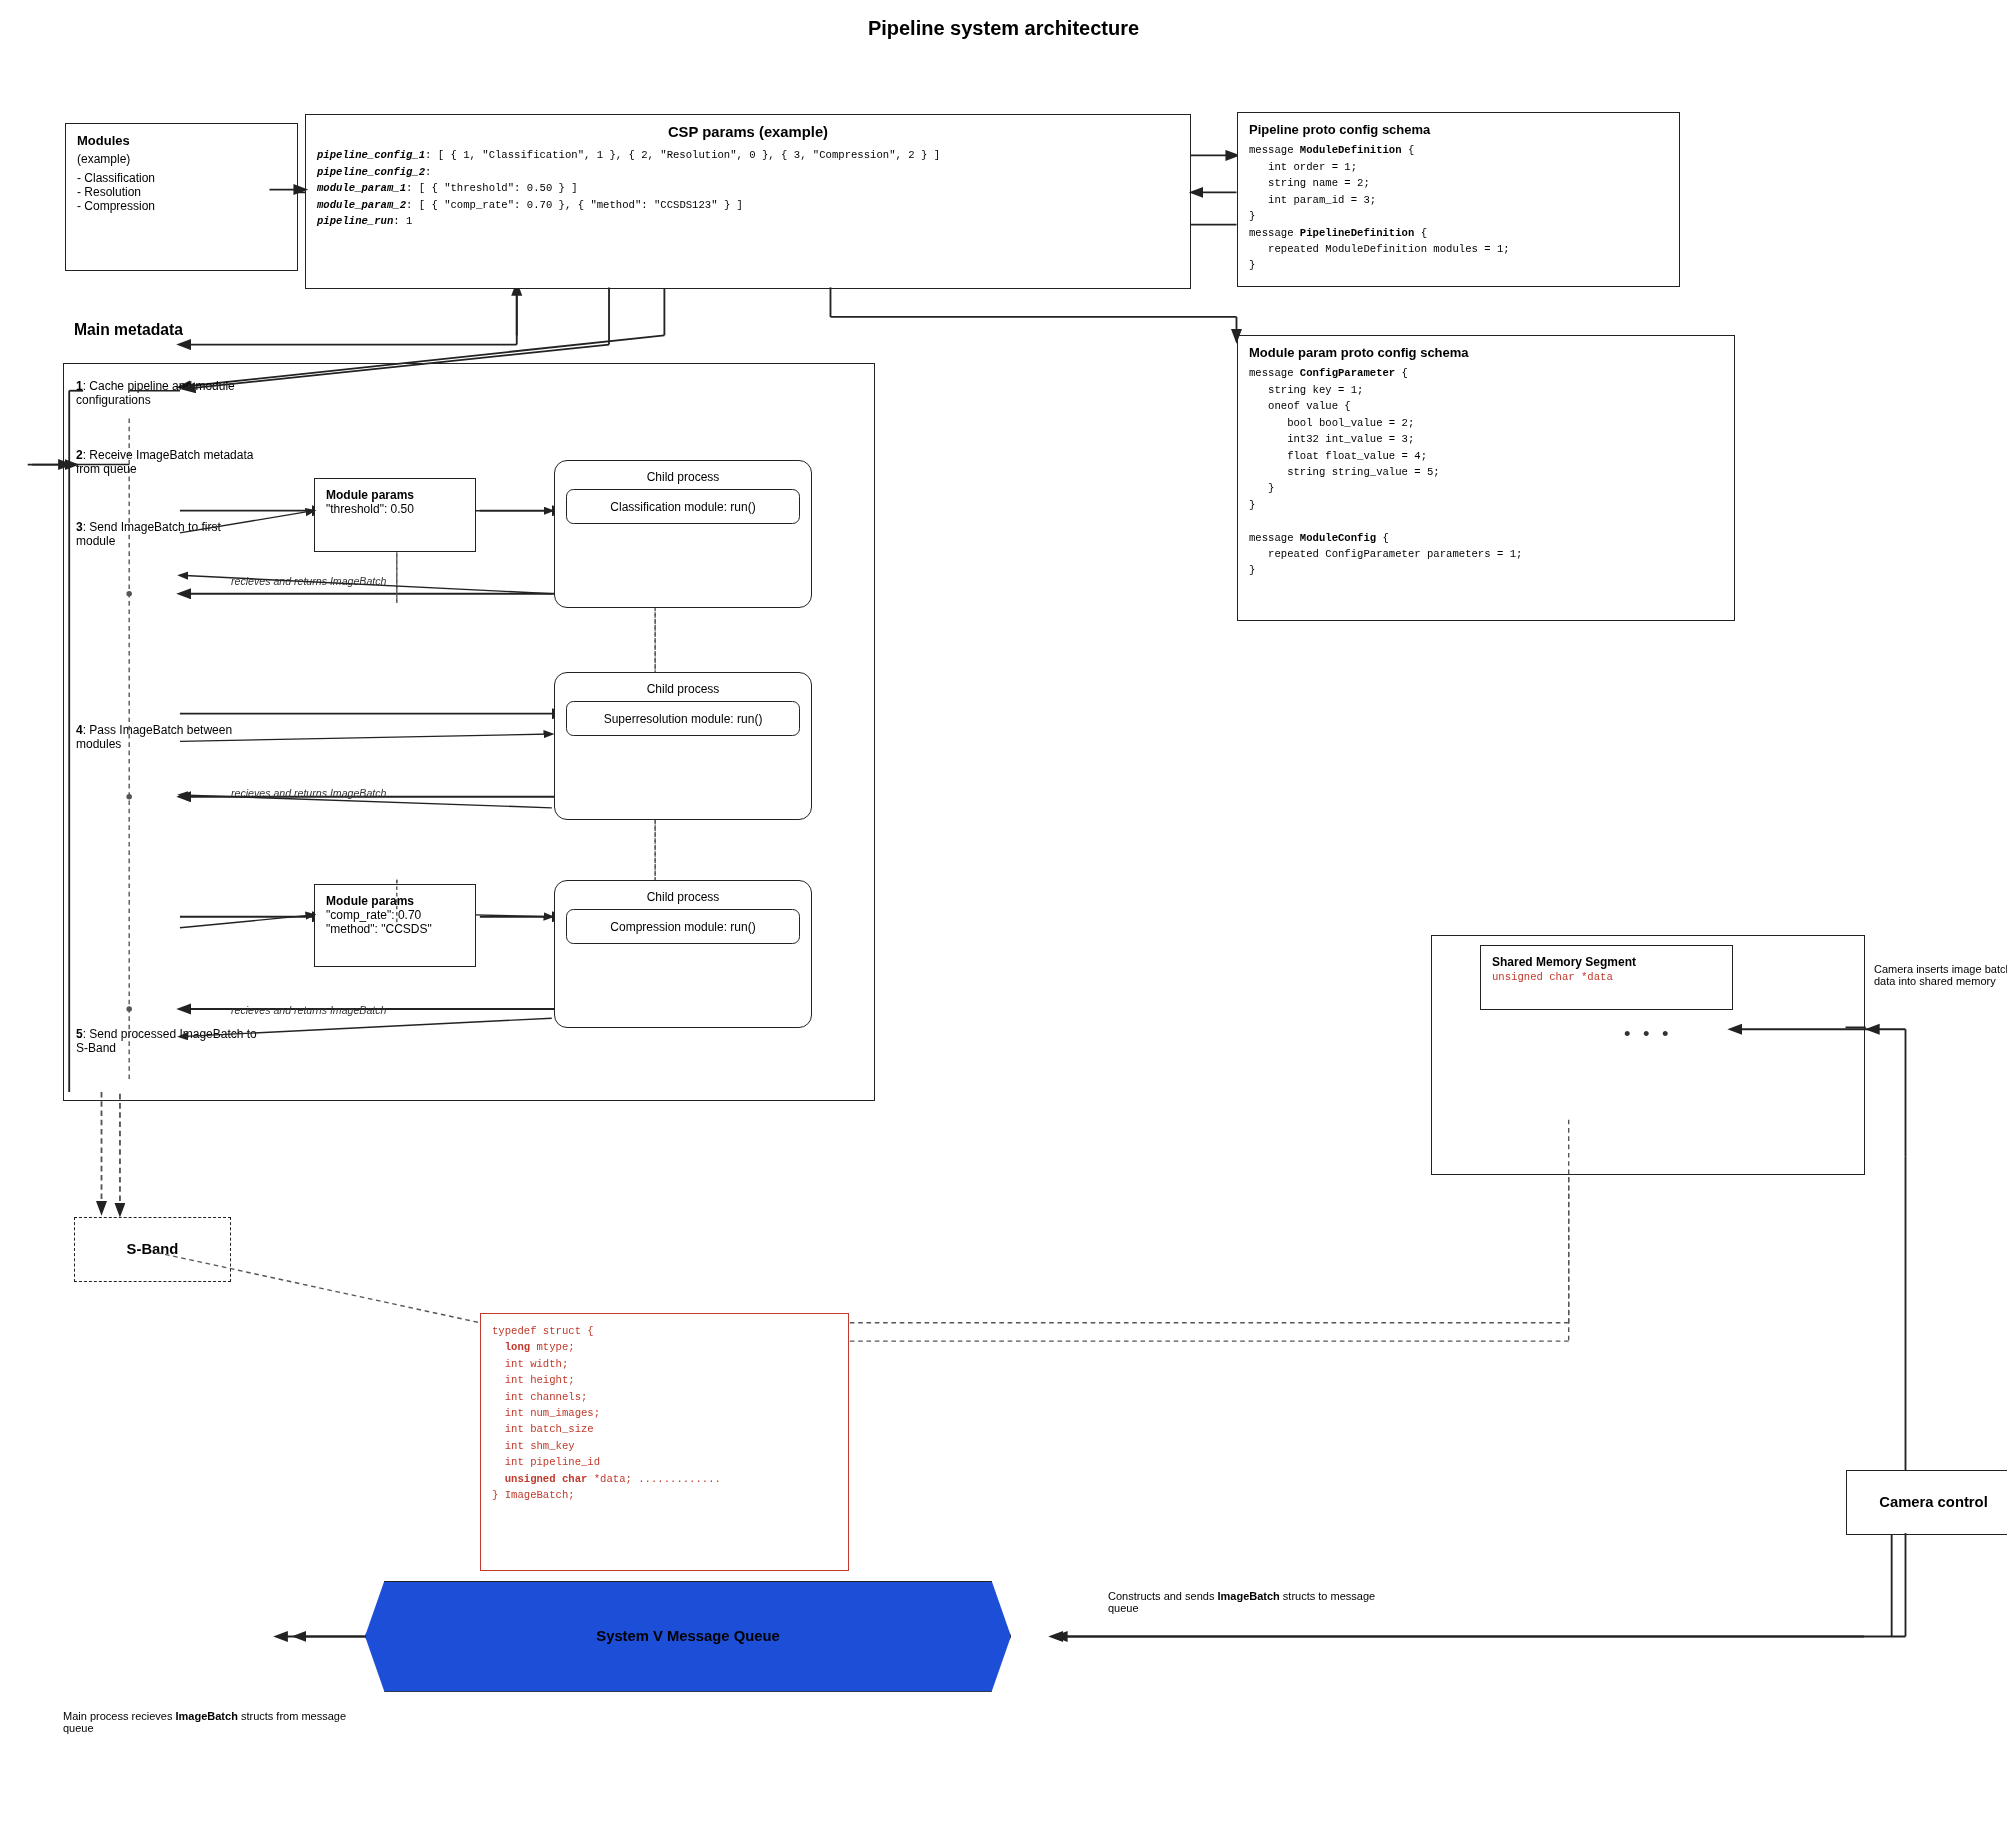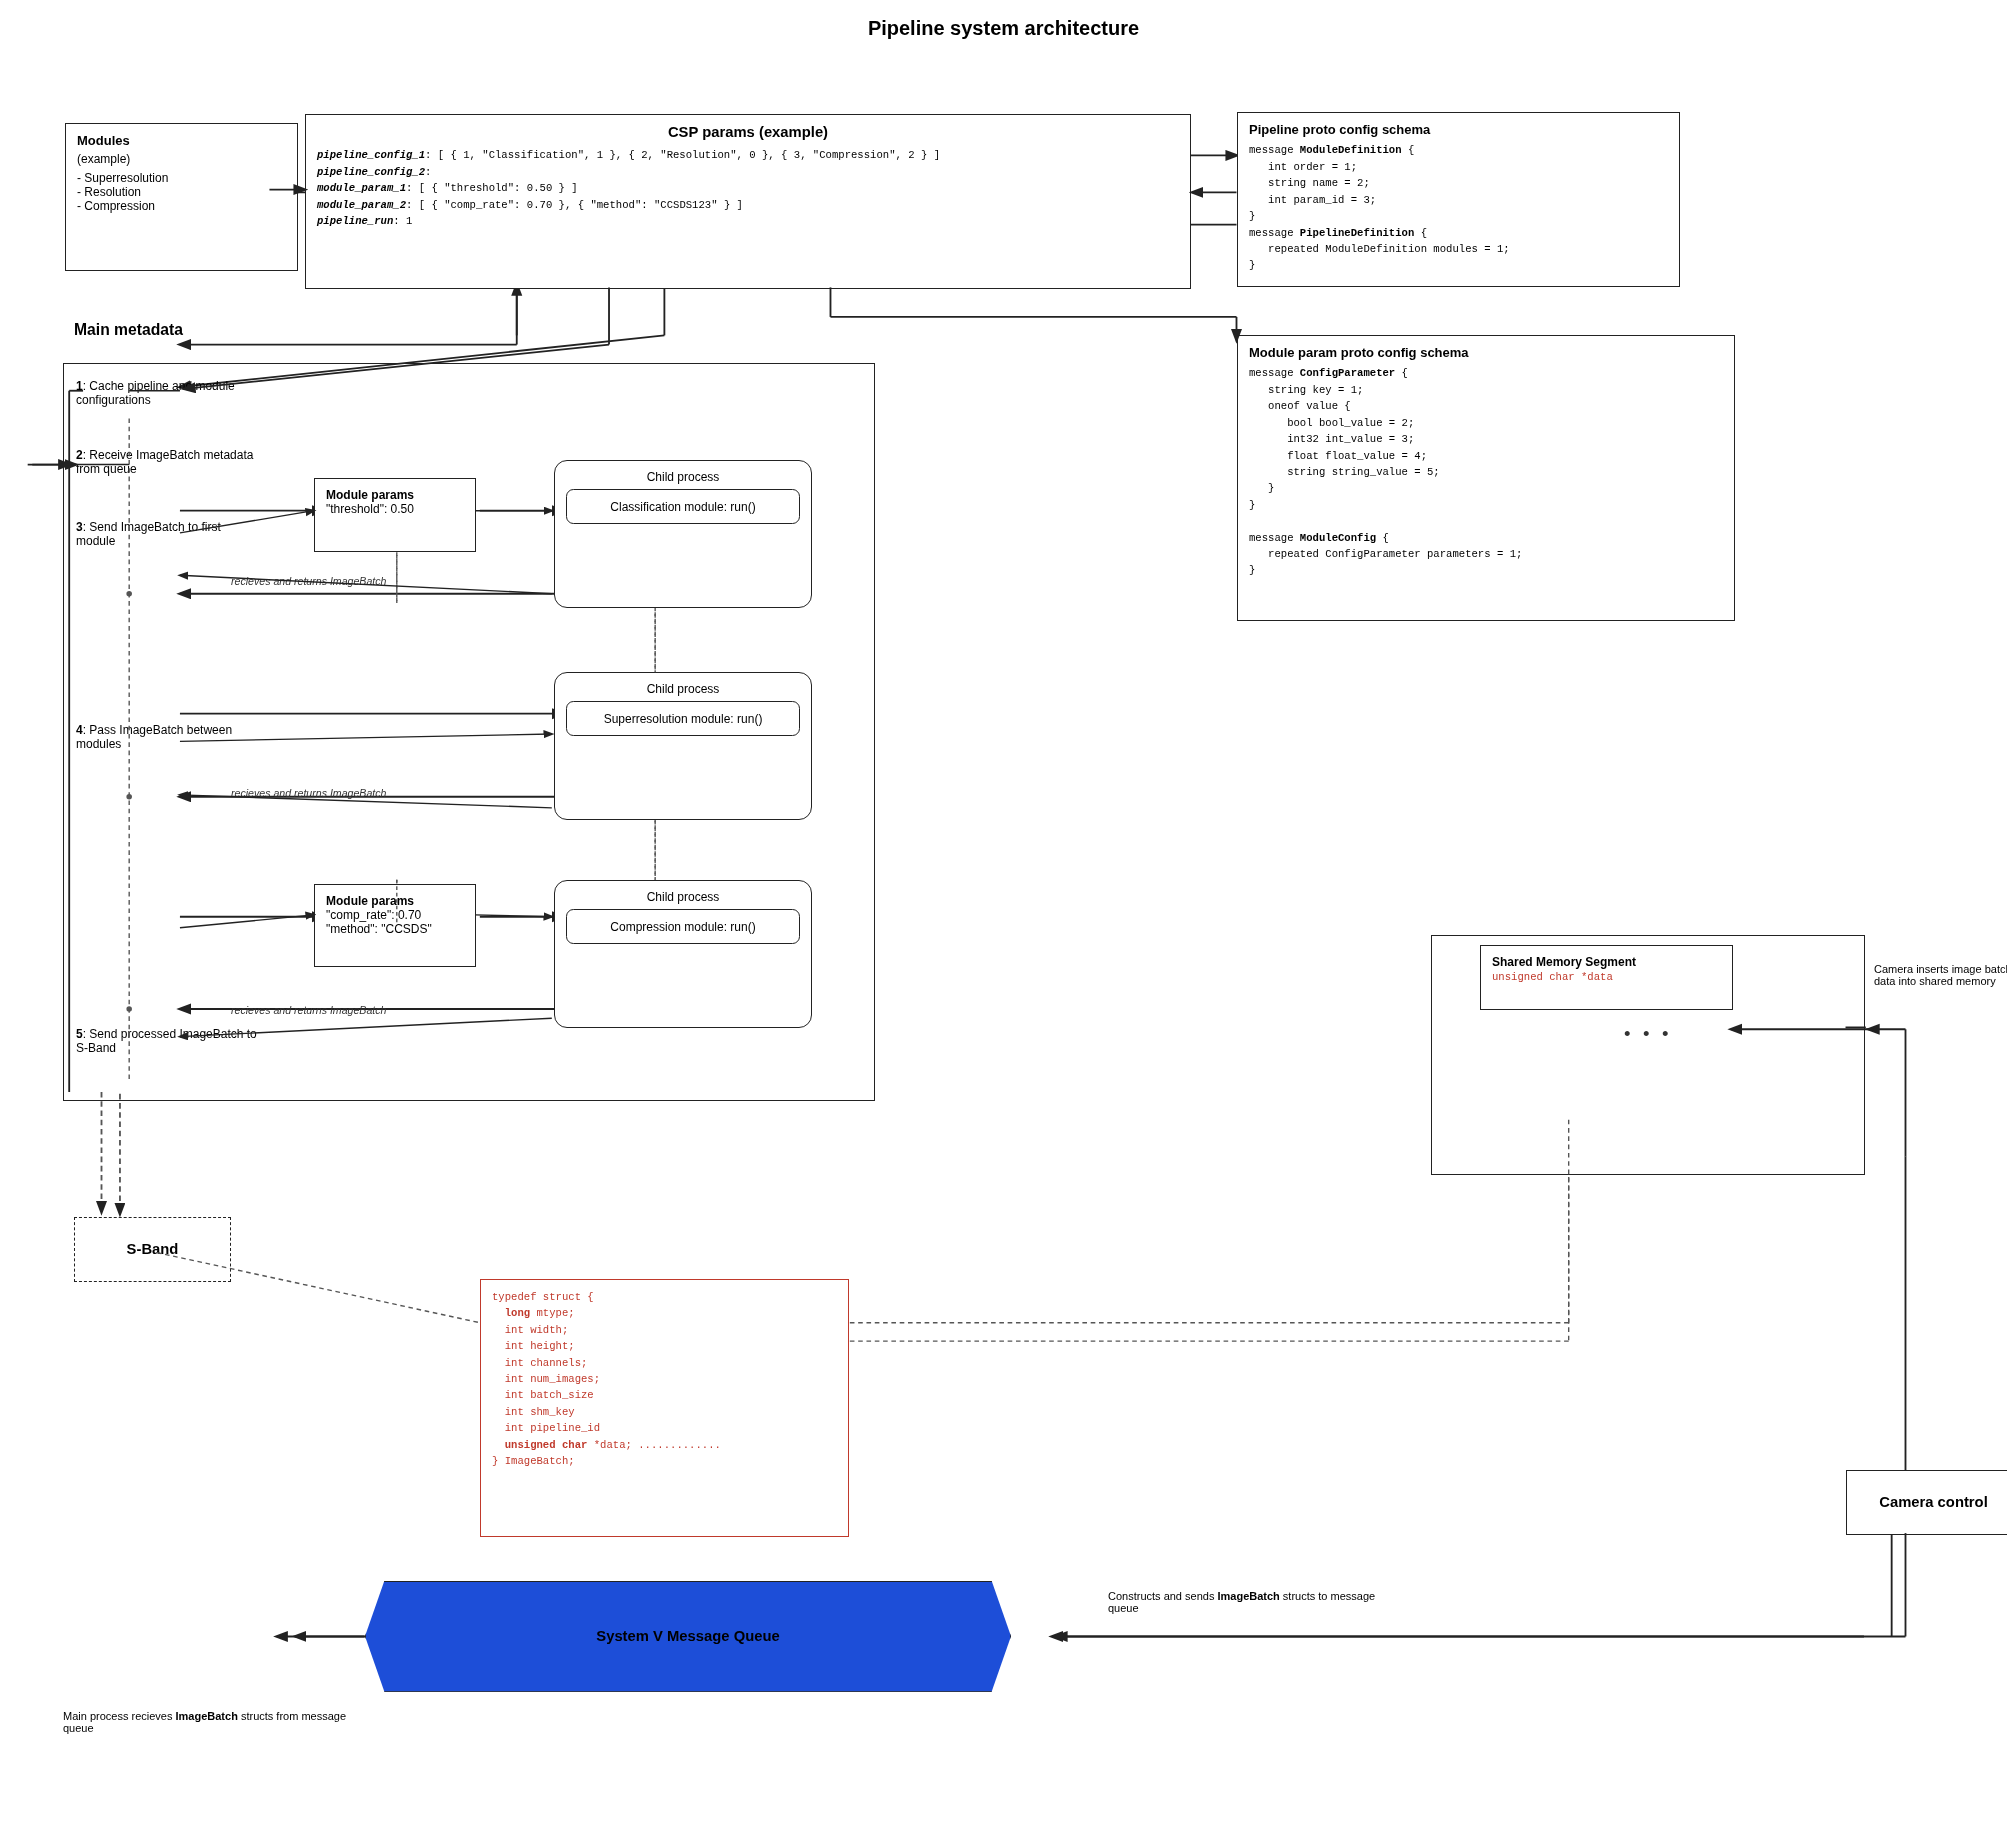--- a/index.html
+++ b/index.html
@@ -140,21 +140,21 @@
     <line x1="560" y1="310" x2="560" y2="255" stroke="#222" stroke-width="2" marker-end="url(#arrow)"></line>
 
     <circle cx="140" cy="590" r="3" fill="#555"></circle>
     <circle cx="140" cy="810" r="3" fill="#555"></circle>
     <circle cx="140" cy="1040" r="3" fill="#555"></circle>
   </svg>
 
   <div class="box" style="left:65px; top:74px; width:233px; min-height:148px;">
     <div class="box-title">Modules</div>
     <div style="font-size:12px; margin-bottom:5.5px;">(example)</div>
-    <div>- Superresolution</div>
+    <div>- Classification</div>
     <div>- Resolution</div>
     <div>- Compression</div>
   </div>
 
   <div class="box" style="left:305px; top:65px; width:886px; min-height:175px;">
     <div class="box-title box-title-center" style="font-size:14.8px; margin-bottom:7.4px;">CSP params (example)</div>
     <div class="code-block">
       <div><span class="bold italic">pipeline_config_1</span>: [ { 1, "Classification", 1 }, { 2, "Resolution", 0 }, { 3, "Compression", 2 } ]</div>
       <div><span class="bold italic">pipeline_config_2</span>:</div>
       <div><span class="bold italic">module_param_1</span>: [ { "threshold": 0.50 } ]</div>
@@ -275,21 +275,21 @@
     <div class="box" style="position:relative; left:37px; width:253px; min-height:65px; margin-bottom:13px;">
       <div class="bold">Shared Memory Segment</div>
       <div class="red code-block">unsigned char *data</div>
     </div>
 
     <div style="text-align:center; font-size:18.5px; letter-spacing:3.7px; color:#333;">• • •</div>
   </div>
 
   <div style="position:absolute; left:1874px; top:914px; width:166px; font-size:11px;">Camera inserts image batches data into shared memory</div>
 
-  <div class="box" style="left:480px; top:1230px; width:369px; min-height:258px; border-color:#c0392b; border-width:1.4px;">
+  <div class="box" style="left:480px; top:1264px; width:369px; min-height:258px; border-color:#c0392b; border-width:1.4px;">
     <div class="code-block red">
       <div>typedef struct {</div>
       <div>&nbsp;&nbsp;<span class="bold">long</span> mtype;</div>
       <div>&nbsp;&nbsp;int width;</div>
       <div>&nbsp;&nbsp;int height;</div>
       <div>&nbsp;&nbsp;int channels;</div>
       <div>&nbsp;&nbsp;int num_images;</div>
       <div>&nbsp;&nbsp;int batch_size</div>
       <div>&nbsp;&nbsp;int shm_key</div>
       <div>&nbsp;&nbsp;int pipeline_id</div>

